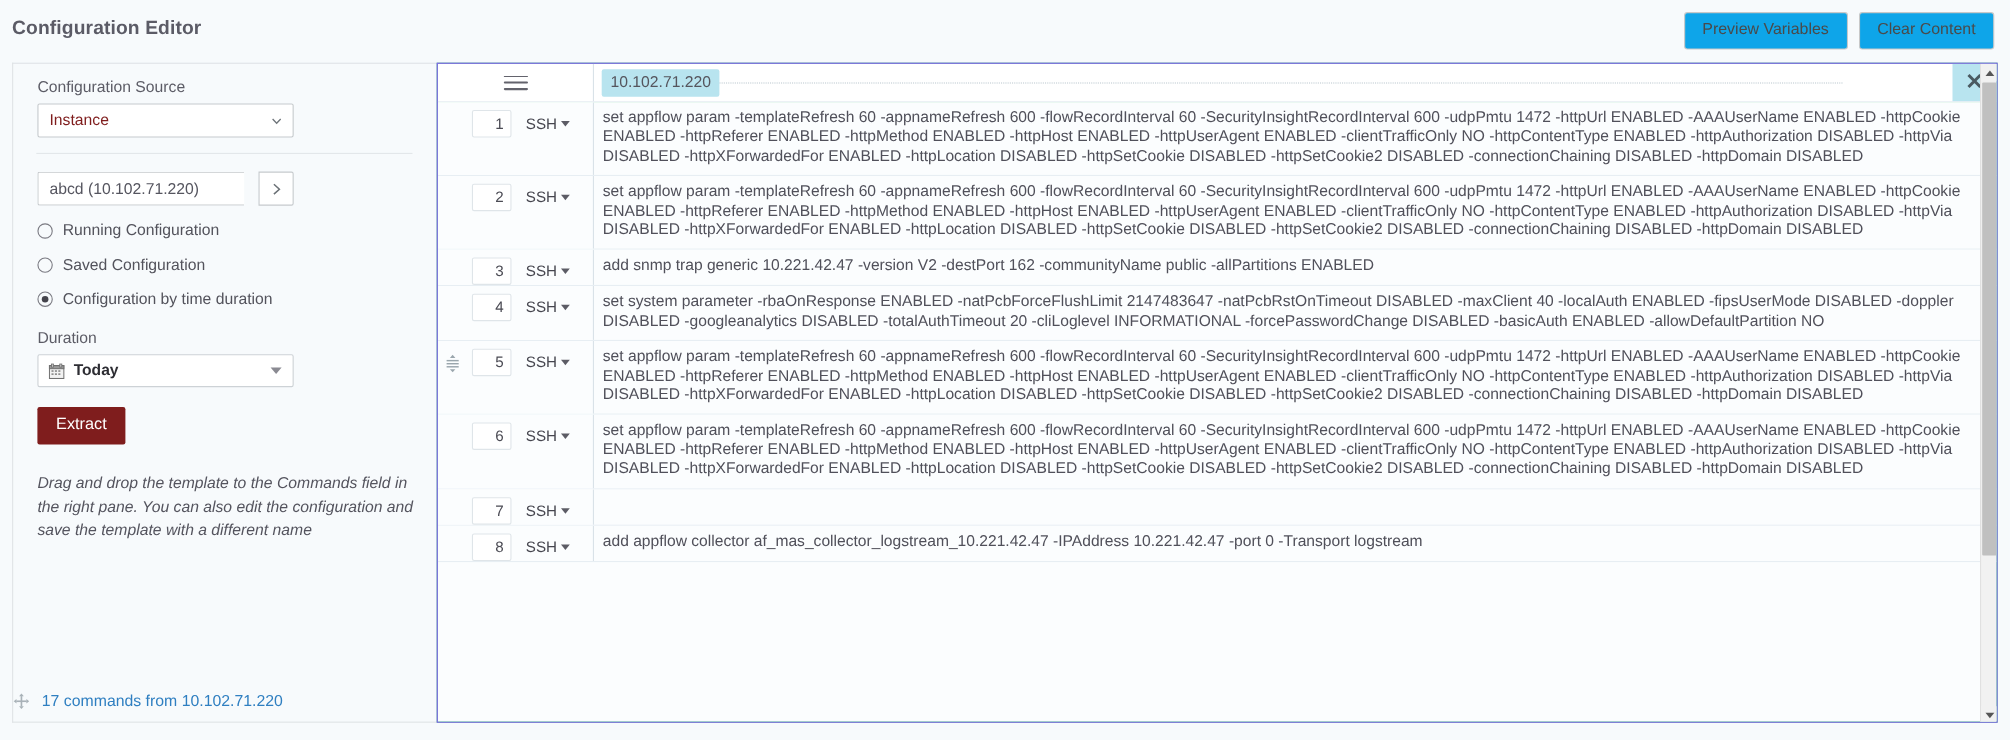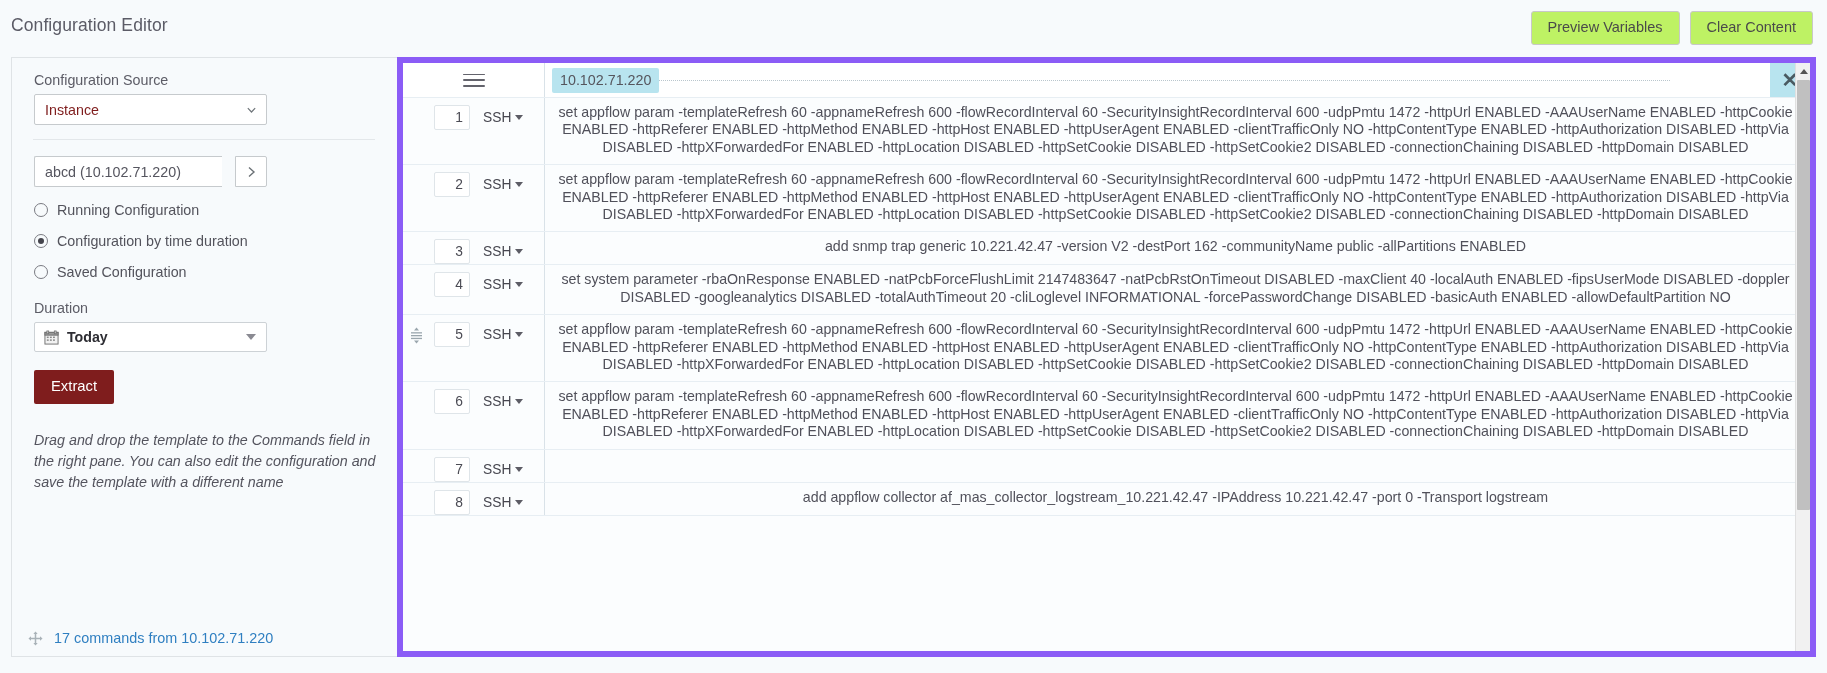--- a/index.html
+++ b/index.html
@@ -13,26 +13,26 @@
   }
   .page { position: relative; width: 1827px; height: 673px; background: #f7fafc; }
 
   
   .header {
     position: absolute; left: 0; top: 0; width: 1827px; height: 52px;
     background: #f7fafc;
   }
   .page-title {
     position: absolute; left: 11px; top: 15px;
-    font-size: 17.5px; font-weight: normal; color: #5b5b66;
+    font-size: 17.5px; font-weight: bold; color: #5b5b66;
     letter-spacing: .1px;
   }
   .hdr-buttons { position: absolute; right: 14px; top: 11px; display: flex; gap: 10px; }
   .btn-grey {
-    background: #bef264; border: 1px solid #c8c8c8; border-radius: 3px;
+    background: #0ea5e9; border: 1px solid #c8c8c8; border-radius: 3px;
     color: #4a4a4a; font-size: 14.5px; padding: 8px 16px 9px 16px;
     cursor: pointer; line-height: 1; font-family: "Liberation Sans", sans-serif;
   }
 
   
   .left-panel {
     position: absolute; left: 11px; top: 57px; width: 386px; height: 600px;
     background: #f7fafc; border: 1px solid #dfe3e6; border-right: none;
   }
   .lp-inner { padding: 14px 20px 0 22px; }
@@ -91,29 +91,29 @@
     border-radius: 2px; font-size: 14.8px; padding: 9px 17px 10px 17px;
     cursor: pointer; font-family: "Liberation Sans", sans-serif; line-height: 1;
   }
 
   .hint {
     margin-top: 26px; width: 348px; font-style: italic; font-size: 14.3px;
     line-height: 21px; color: #54545e;
   }
 
   .cmd-link-row {
-    position: absolute; left: 16px; top: 572px; display: flex; align-items: center;
+    position: absolute; left: 0; top: 572px; display: flex; align-items: flex-start;
   }
   .move-icon { width: 15px; height: 15px; margin-right: 11px; flex: none; }
   .cmd-link { color: #2f7fc1; font-size: 14.4px; cursor: pointer; }
 
   
   .right-panel {
     position: absolute; left: 397px; top: 57px; width: 1419px; height: 600px;
-    background: #22c55e; border: 6px solid #8b5cf6; overflow: hidden; text-align: center;
+    background: #22c55e; border: 1px solid #8b5cf6; overflow: hidden;
   }
   .rp-topbar {
     position: relative; height: 35px; background: #fff;
     border-bottom: 1px solid #e7eef3; display: flex; align-items: stretch;
   }
   .hamburger-cell {
     width: 142px; border-right: 1px solid #d9e2e8;
     display: flex; align-items: center; justify-content: center; cursor: pointer;
   }
   .hamburger { width: 22px; height: 13px; display: flex; flex-direction: column; justify-content: space-between; }
@@ -218,26 +218,26 @@
             <path d="M4 2.5 L9 7 L4 11.5" fill="none" stroke="#6b7176" stroke-width="1.4"></path>
           </svg>
         </div>
       </div>
 
       <div class="radio-row">
         <span class="radio"></span>
         <span class="radio-label">Running Configuration</span>
       </div>
       <div class="radio-row">
+        <span class="radio"></span>
+        <span class="radio-label">Saved Configuration</span>
+      </div>
+      <div class="radio-row">
         <span class="radio checked"></span>
         <span class="radio-label">Configuration by time duration</span>
-      </div>
-      <div class="radio-row">
-        <span class="radio"></span>
-        <span class="radio-label">Saved Configuration</span>
       </div>
 
       <div class="dur-label">Duration</div>
       <div class="dur-box">
         <svg class="cal-icon" viewBox="0 0 16 16">
           <rect x="1" y="2.5" width="14" height="12.5" fill="#f2f2f2" stroke="#707070" stroke-width="1"></rect>
           <rect x="1" y="2.5" width="14" height="3" fill="#9a9a9a" stroke="#707070" stroke-width="1"></rect>
           <rect x="3" y="1" width="2" height="3" fill="#c9c9c9" stroke="#707070" stroke-width=".8"></rect>
           <rect x="11" y="1" width="2" height="3" fill="#c9c9c9" stroke="#707070" stroke-width=".8"></rect>
           <g fill="#8b8b8b">

